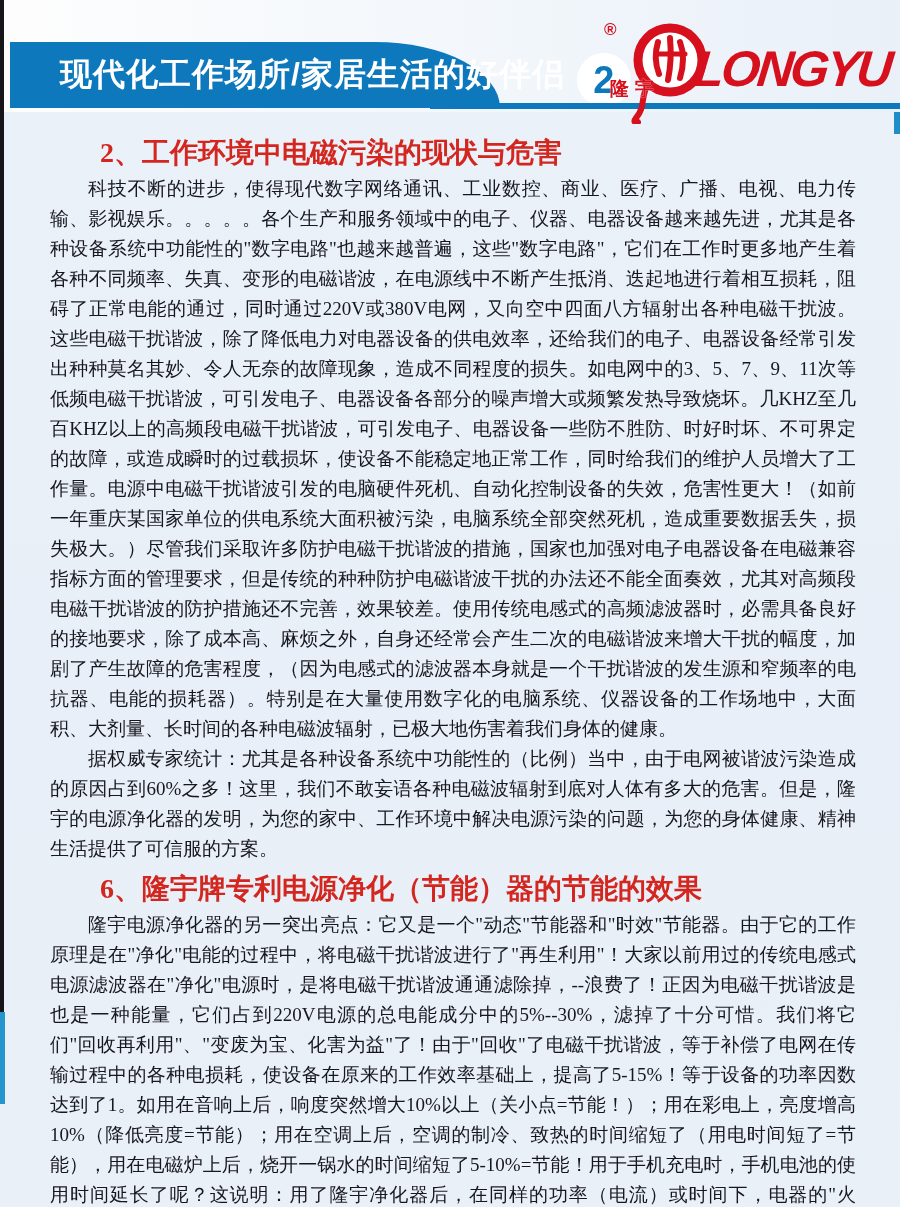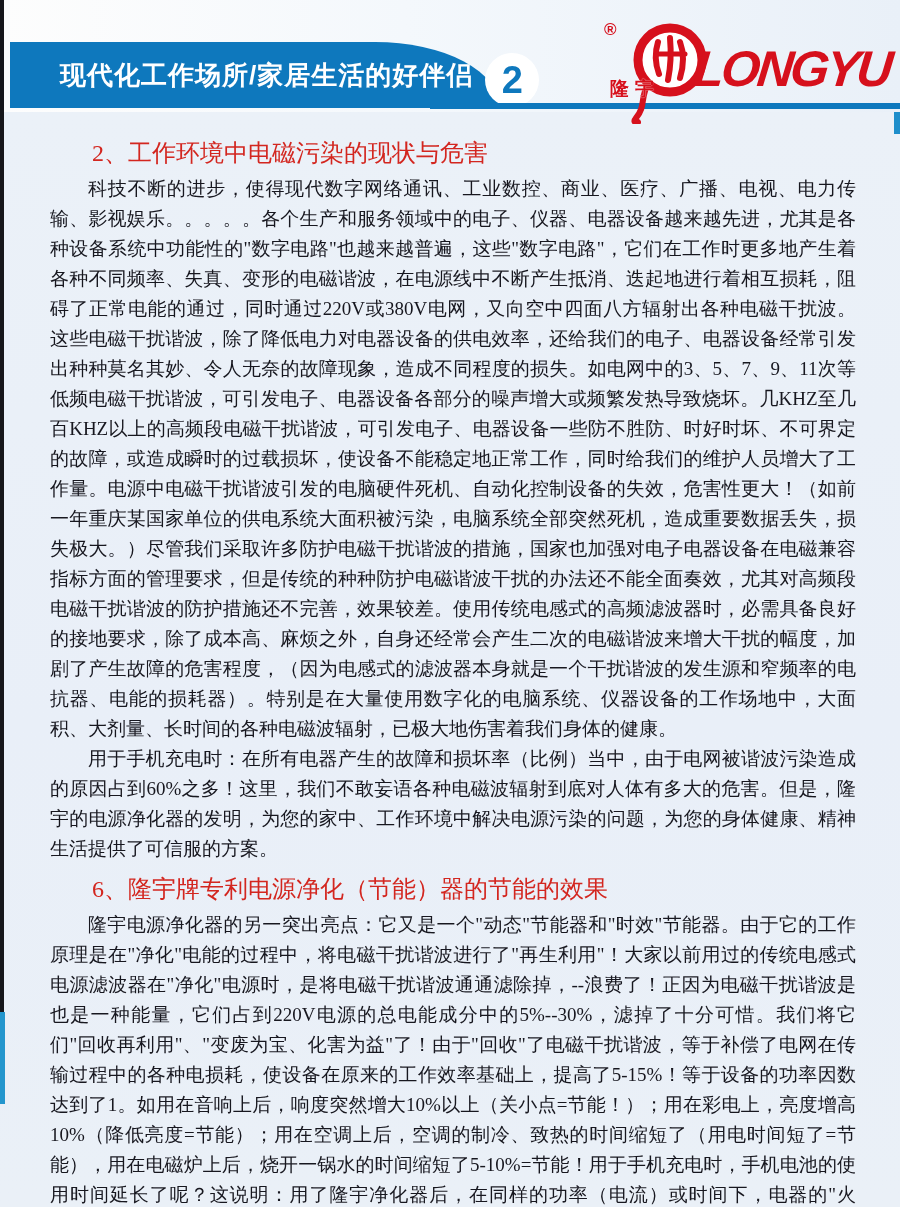--- a/index.html
+++ b/index.html
@@ -35,21 +35,21 @@
   }
   .banner {
     position: absolute; left: 10px; top: 42px; width: 490px; height: 66px;
     background: #0e78bd;
     border-top-right-radius: 125px 66px;
     display: flex; align-items: center;
   }
   .banner-text {
     margin-left: 50px;
     font-family: "Liberation Sans", "DejaVu Sans", sans-serif;
-    font-weight: bold; font-size: 26px; color: #ffffff;
+    font-weight: bold; font-size: 32px; color: #ffffff;
     letter-spacing: 1px; white-space: nowrap;
   }
   .page-circle {
     width: 54px; height: 54px; margin-left: 12px; margin-top: 10px;
     background: #ffffff; border-radius: 50%;
     display: flex; align-items: center; justify-content: center;
     flex: 0 0 auto;
   }
   .page-circle span {
     font-family: "Liberation Sans", "DejaVu Sans", sans-serif;
@@ -81,21 +81,21 @@
     white-space: nowrap;
   }
   
   .content {
     position: absolute; left: 0; top: 112px; width: 900px;
     padding: 16px 44px 0 44px;
     font-size: 19px; line-height: 30px; color: #17171f;
     text-align: justify;
   }
   .sec-heading {
-    font-size: 24px; line-height: 32px; font-weight: normal; color: #d3261f;
+    font-size: 28px; line-height: 32px; font-weight: bold; color: #d3261f;
     text-indent: 2em; margin: 9px 0 5px 0;
     font-family: "Liberation Serif", "DejaVu Serif", serif;
   }
   .para { text-align: justify; }
   .para.indent { text-indent: 2em; margin-left: 6px; }
 </style>
 </head>
 <body>
 
 <div class="page">
@@ -124,20 +124,20 @@
         <path d="M24 64 C 16 78, 22 86, 12 98 q-4 5 2 4" fill="none" stroke="#d6101c" stroke-width="6" stroke-linecap="round"></path>
       </svg>
       <span class="cn">隆宇</span>
       <span class="en">LONGYU</span>
     </div>
   </div>
 
   <div class="content">
     <h2 class="sec-heading">2、工作环境中电磁污染的现状与危害</h2>
     <p class="para indent">科技不断的进步，使得现代数字网络通讯、工业数控、商业、医疗、广播、电视、电力传输、影视娱乐。。。。。各个生产和服务领域中的电子、仪器、电器设备越来越先进，尤其是各种设备系统中功能性的"数字电路"也越来越普遍，这些"数字电路"，它们在工作时更多地产生着各种不同频率、失真、变形的电磁谐波，在电源线中不断产生抵消、迭起地进行着相互损耗，阻碍了正常电能的通过，同时通过220V或380V电网，又向空中四面八方辐射出各种电磁干扰波。这些电磁干扰谐波，除了降低电力对电器设备的供电效率，还给我们的电子、电器设备经常引发出种种莫名其妙、令人无奈的故障现象，造成不同程度的损失。如电网中的3、5、7、9、11次等低频电磁干扰谐波，可引发电子、电器设备各部分的噪声增大或频繁发热导致烧坏。几KHZ至几百KHZ以上的高频段电磁干扰谐波，可引发电子、电器设备一些防不胜防、时好时坏、不可界定的故障，或造成瞬时的过载损坏，使设备不能稳定地正常工作，同时给我们的维护人员增大了工作量。电源中电磁干扰谐波引发的电脑硬件死机、自动化控制设备的失效，危害性更大！（如前一年重庆某国家单位的供电系统大面积被污染，电脑系统全部突然死机，造成重要数据丢失，损失极大。）尽管我们采取许多防护电磁干扰谐波的措施，国家也加强对电子电器设备在电磁兼容指标方面的管理要求，但是传统的种种防护电磁谐波干扰的办法还不能全面奏效，尤其对高频段电磁干扰谐波的防护措施还不完善，效果较差。使用传统电感式的高频滤波器时，必需具备良好的接地要求，除了成本高、麻烦之外，自身还经常会产生二次的电磁谐波来增大干扰的幅度，加剧了产生故障的危害程度，（因为电感式的滤波器本身就是一个干扰谐波的发生源和窄频率的电抗器、电能的损耗器）。特别是在大量使用数字化的电脑系统、仪器设备的工作场地中，大面积、大剂量、长时间的各种电磁波辐射，已极大地伤害着我们身体的健康。</p>
-    <p class="para indent">用于手机充电时：在所有电器产生的故障和损坏率（比例）当中，由于电网被谐波污染造成的原因占到60%之多！这里，我们不敢妄语各种电磁波辐射到底对人体有多大的危害。但是，隆宇的电源净化器的发明，为您的家中、工作环境中解决电源污染的问题，为您的身体健康、精神生活提供了可信服的方案。</p>
+    <p class="para indent">据权威专家统计：尤其是各种设备系统中功能性的（比例）当中，由于电网被谐波污染造成的原因占到60%之多！这里，我们不敢妄语各种电磁波辐射到底对人体有多大的危害。但是，隆宇的电源净化器的发明，为您的家中、工作环境中解决电源污染的问题，为您的身体健康、精神生活提供了可信服的方案。</p>
 
     <h2 class="sec-heading">6、隆宇牌专利电源净化（节能）器的节能的效果</h2>
     <p class="para indent">隆宇电源净化器的另一突出亮点：它又是一个"动态"节能器和"时效"节能器。由于它的工作原理是在"净化"电能的过程中，将电磁干扰谐波进行了"再生利用"！大家以前用过的传统电感式电源滤波器在"净化"电源时，是将电磁干扰谐波通通滤除掉，--浪费了！正因为电磁干扰谐波是也是一种能量，它们占到220V电源的总电能成分中的5%--30%，滤掉了十分可惜。我们将它们"回收再利用"、"变废为宝、化害为益"了！由于"回收"了电磁干扰谐波，等于补偿了电网在传输过程中的各种电损耗，使设备在原来的工作效率基础上，提高了5-15%！等于设备的功率因数达到了1。如用在音响上后，响度突然增大10%以上（关小点=节能！）；用在彩电上，亮度增高10%（降低亮度=节能）；用在空调上后，空调的制冷、致热的时间缩短了（用电时间短了=节能），用在电磁炉上后，烧开一锅水的时间缩短了5-10%=节能！用于手机充电时，手机电池的使用时间延长了呢？这说明：用了隆宇净化器后，在同样的功率（电流）或时间下，电器的"火力"（功率）变大了；效率增高了。所以，它又是一种实在的"时间和效果上"的节能器！</p>
 
   </div>
 
 </div>
 
 </body></html>

